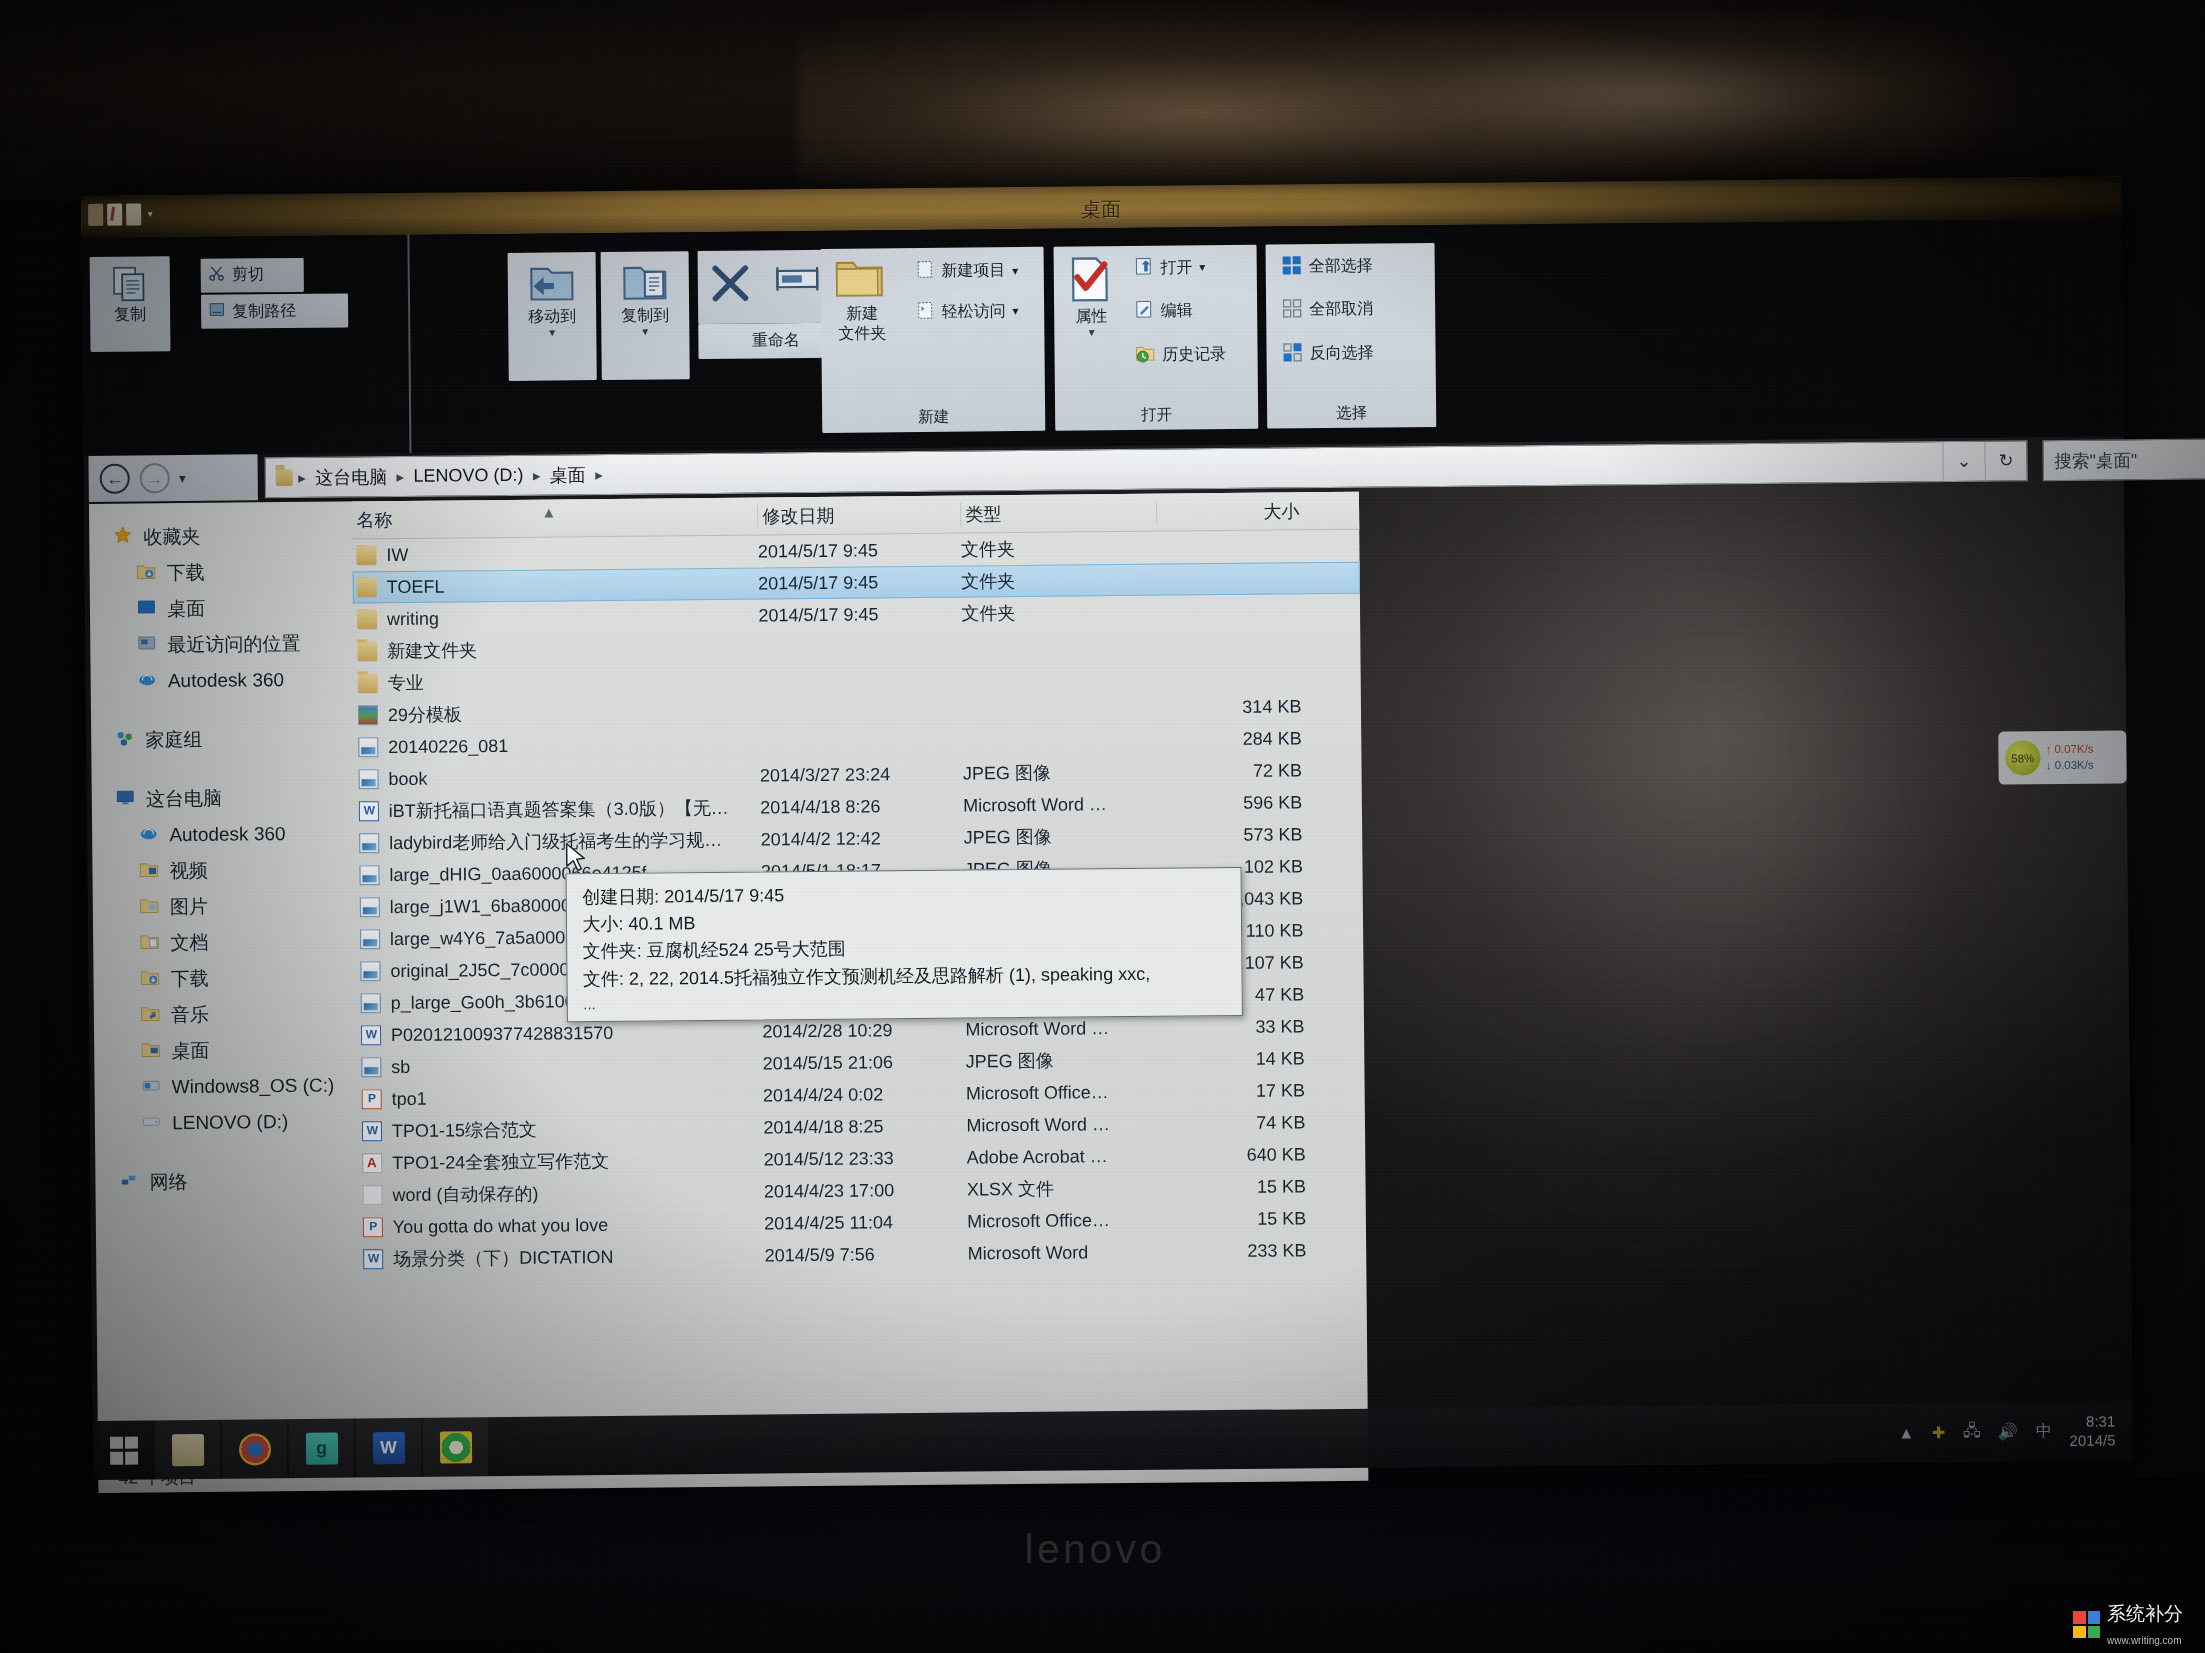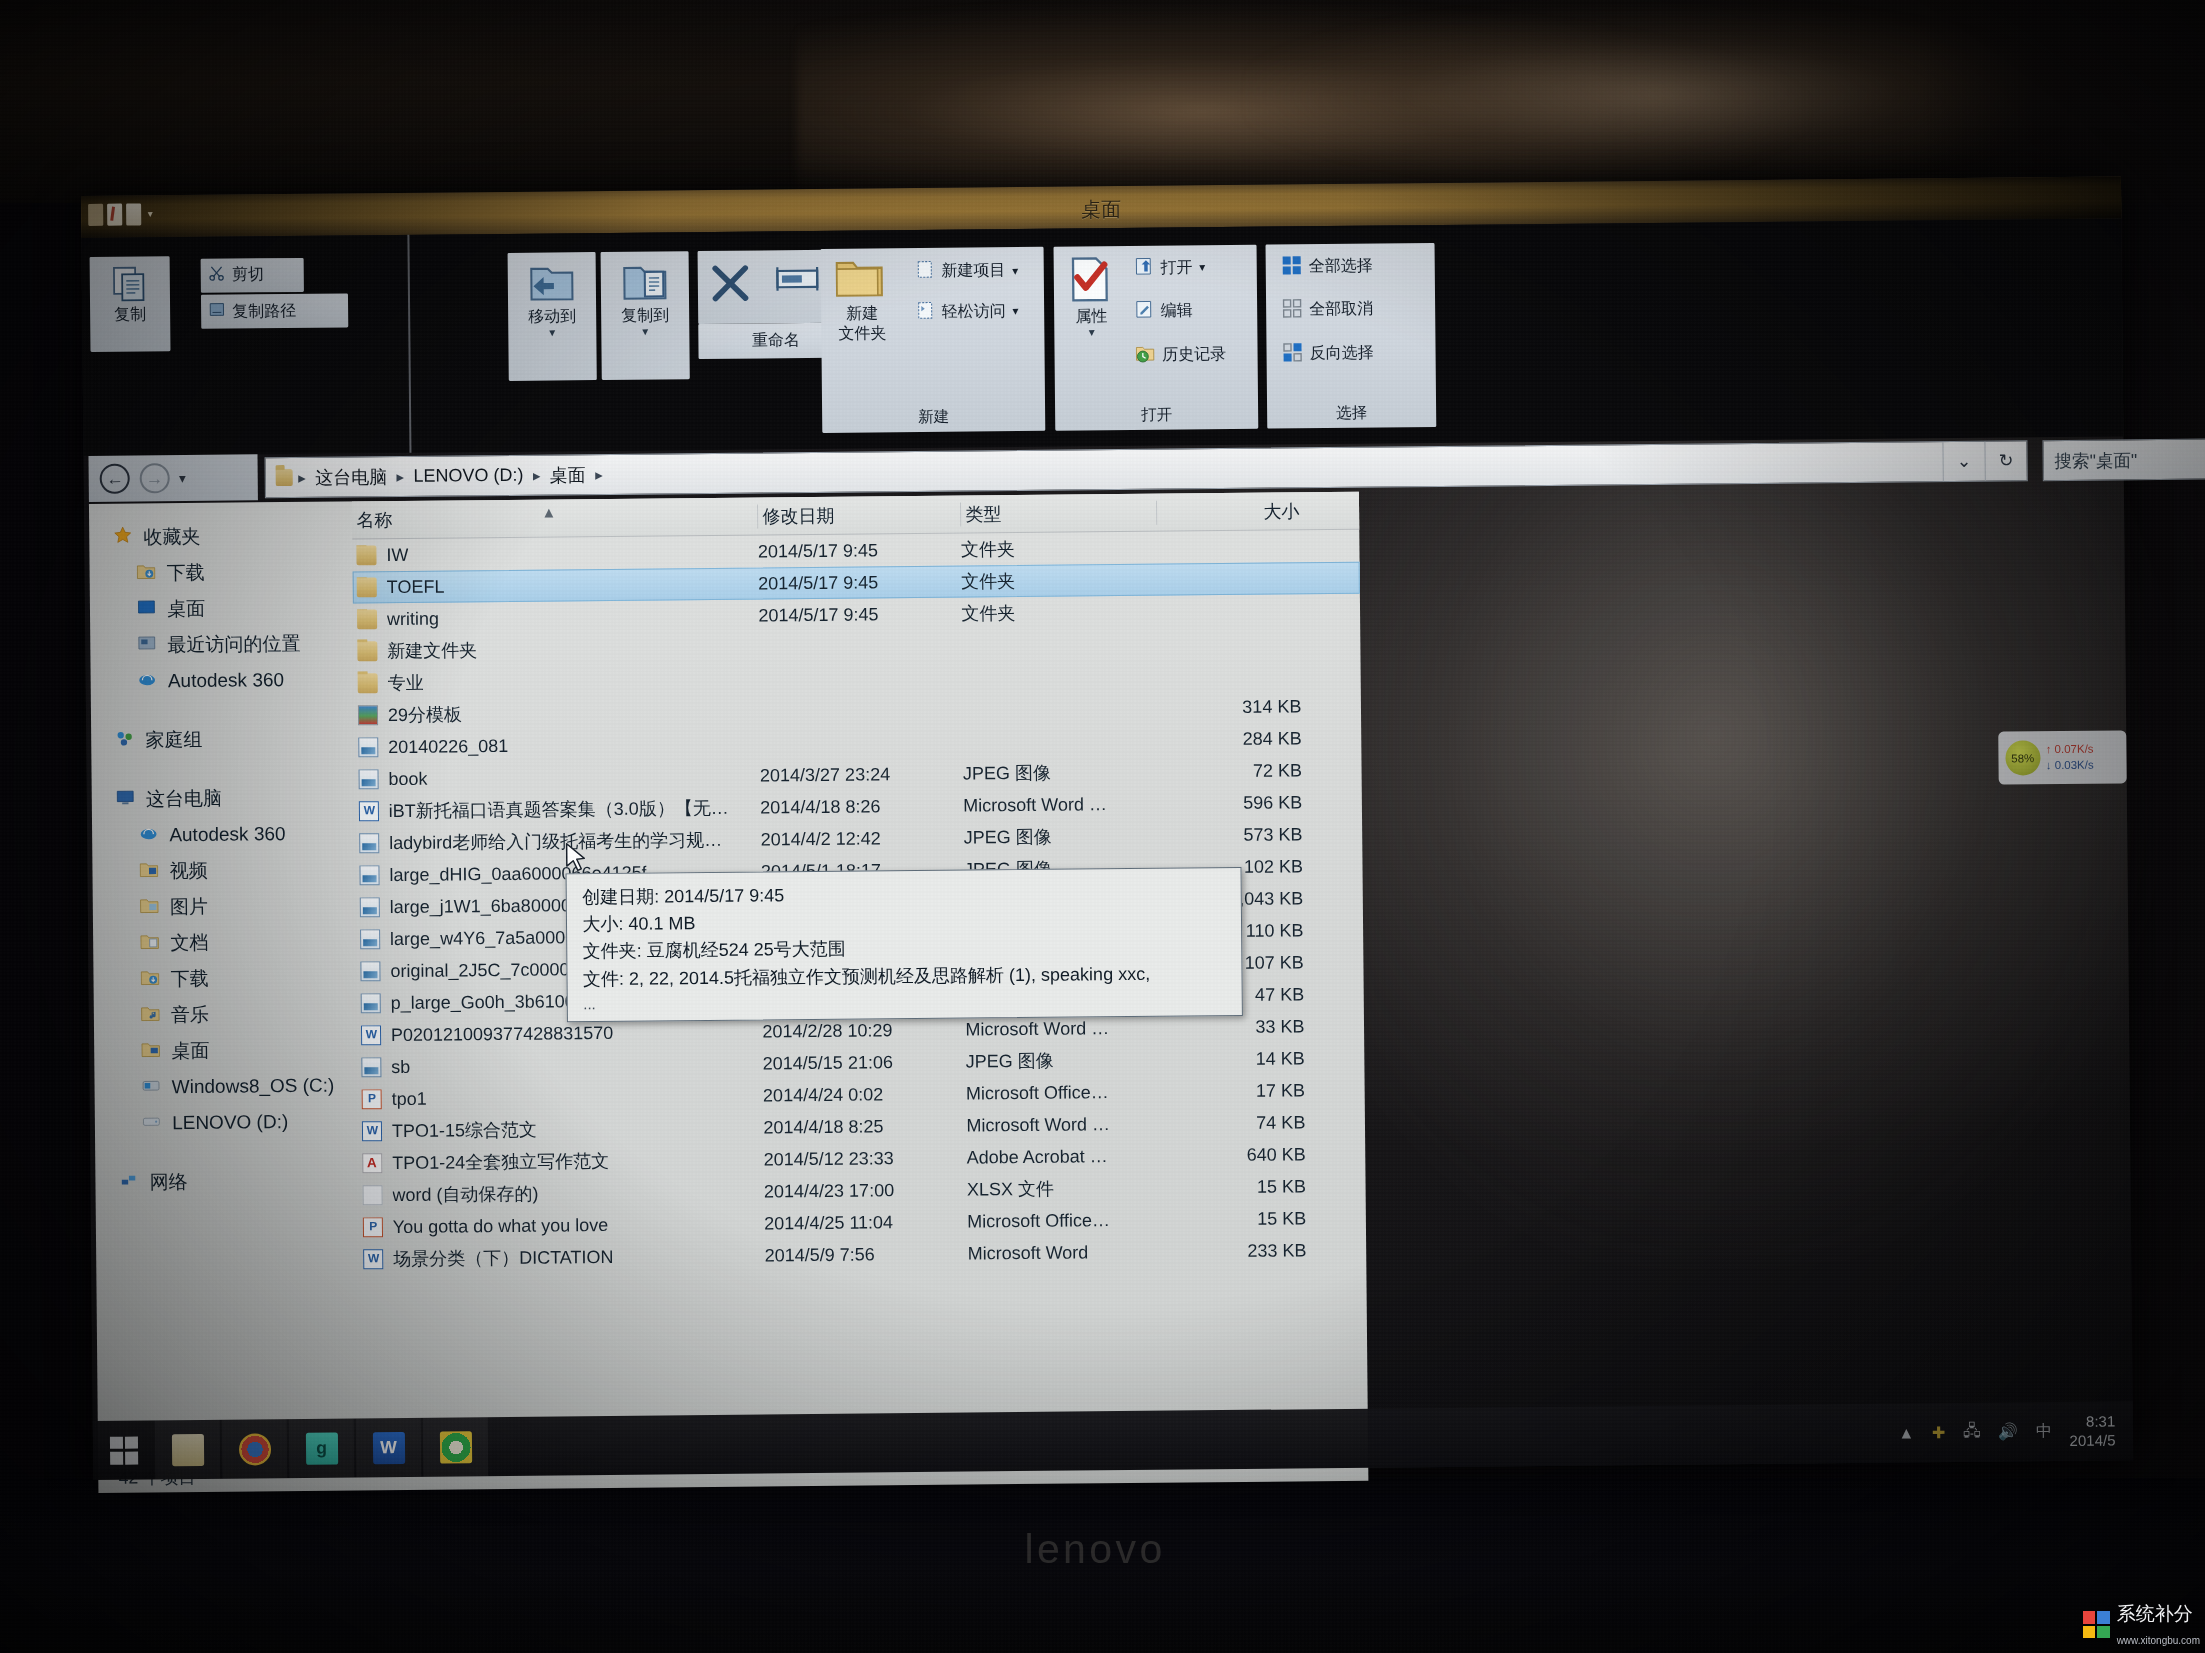--- a/index.html
+++ b/index.html
@@ -276,21 +276,21 @@
       repeating-linear-gradient(90deg, rgba(255,255,255,.025) 0 0.7px, rgba(0,0,0,.025) 0.7px 1.4px);
   }
   .vignette {
     position: absolute; inset: 0; pointer-events: none;
     background: radial-gradient(ellipse at 50% 48%, rgba(0,0,0,0) 42%, rgba(0,0,0,.42) 78%, rgba(0,0,0,.72) 100%);
   }
   .blurfilm { position: absolute; inset: 0; pointer-events: none; backdrop-filter: blur(0.5px); }
 
   
   .watermark {
-    position: absolute; right: 5px; bottom: 5.4px; display: flex; align-items: center; gap: 6.8px;
+    position: absolute; right: 22px; bottom: 5.4px; display: flex; align-items: center; gap: 6.8px;
     color: #f2f3f5; font-size: 19px;
   }
   .wm-sq { width: 27px; height: 27px; display: grid; grid-template-columns: 1fr 1fr; grid-template-rows: 1fr 1fr; gap: 2px; }
   .wm-sq i:nth-child(1){ background:#e8453c; } .wm-sq i:nth-child(2){ background:#3b7fd4; }
   .wm-sq i:nth-child(3){ background:#f5b912; } .wm-sq i:nth-child(4){ background:#34a853; }
   .wm-sub { font-size: 10px; color: #b9bdc4; }
 </style>
 </head>
 <body>
 
@@ -1030,17 +1030,17 @@
 
   <div class="watermark">
     <span class="wm-sq">
         <i></i>
         <i></i>
         <i></i>
         <i></i>
       </span>
     <span>
       <span>系统补分</span><br>
-      <span class="wm-sub">www.xitongbu.com</span>
+      <span class="wm-sub">www.writing.com</span>
     </span>
   </div>
 </div>
 
 
 </body></html>

